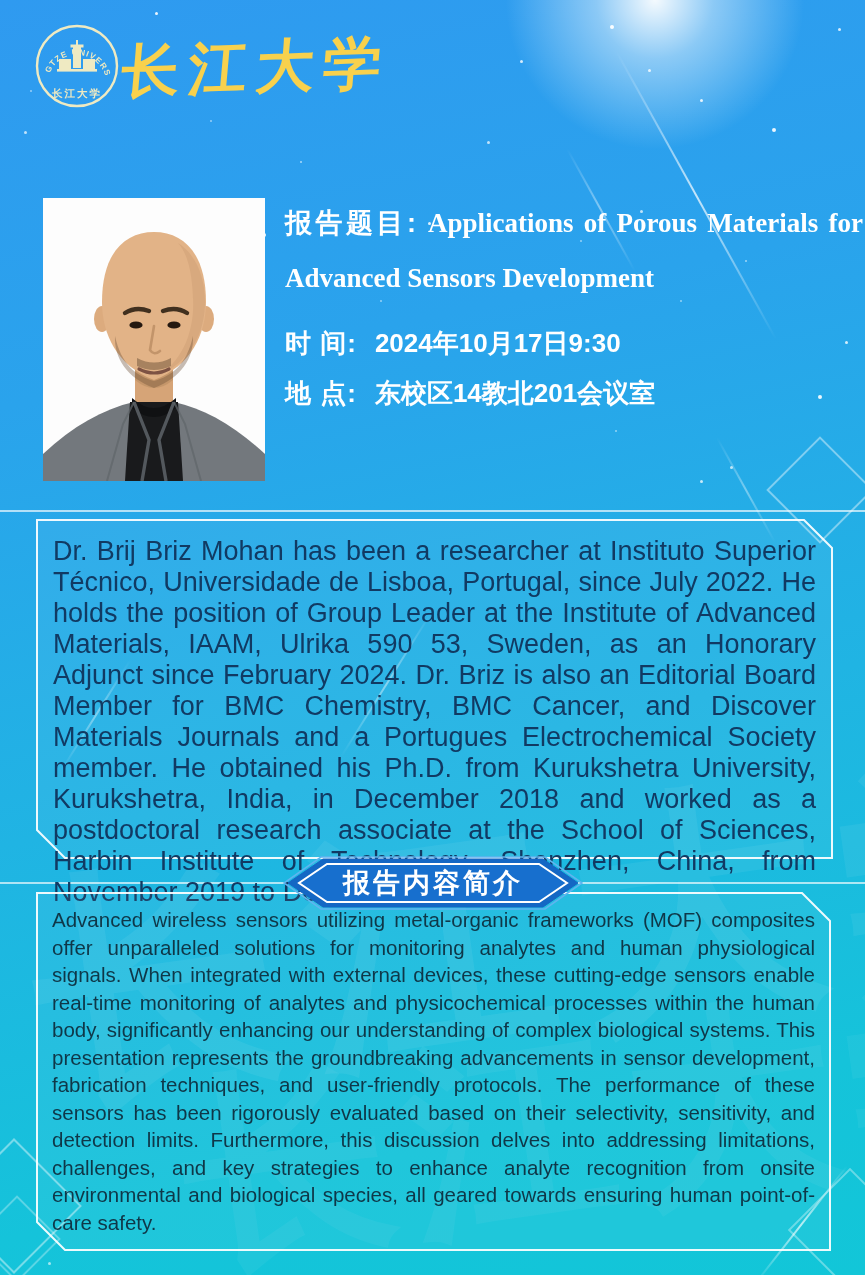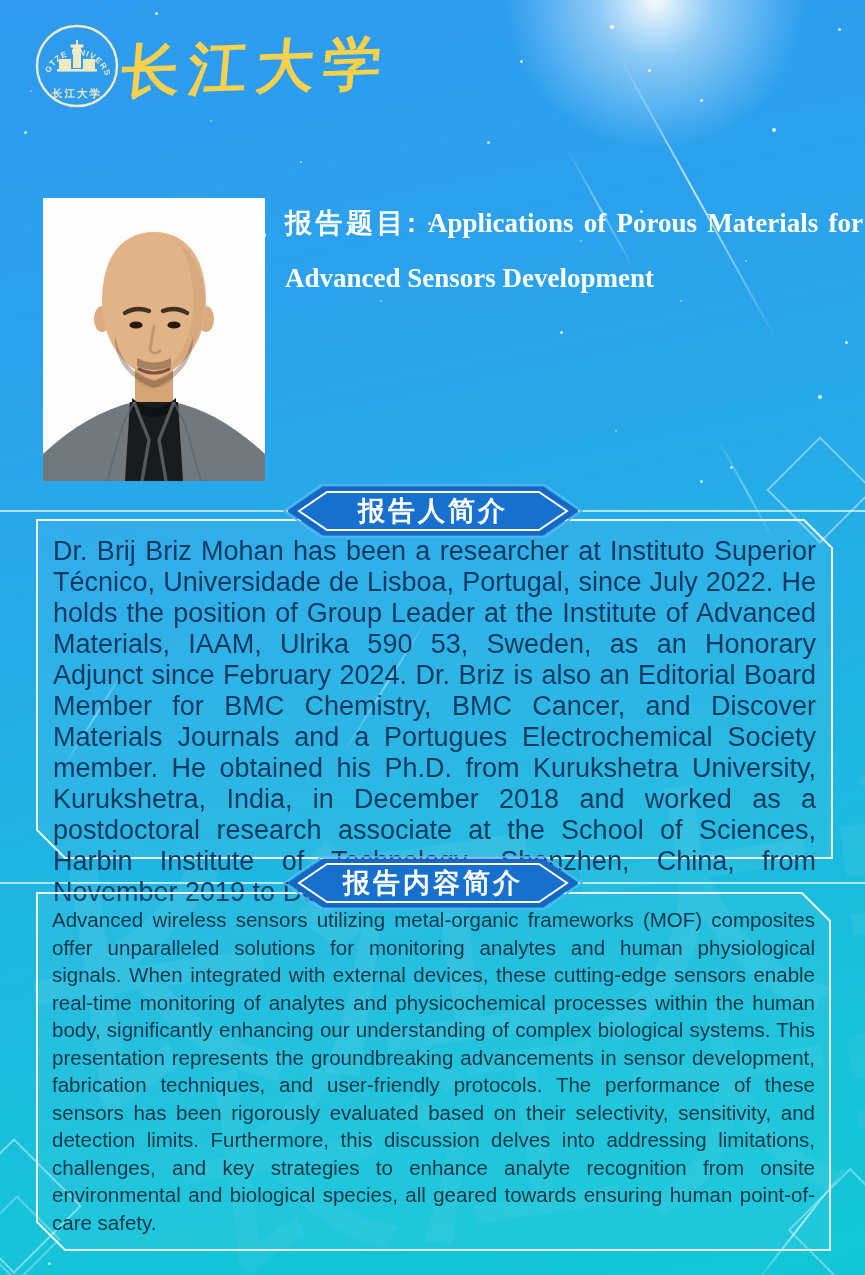--- a/index.html
+++ b/index.html
@@ -157,31 +157,25 @@
 
       <path d="M91,204 L106,242 L99,283" stroke="#53585d" stroke-width="3.4" fill="none"></path>
       <path d="M131,204 L116,242 L123,283" stroke="#53585d" stroke-width="3.4" fill="none"></path>
       <path d="M91,204 L80,226 L64,283" stroke="#60656a" stroke-width="2" fill="none" opacity=".7"></path>
       <path d="M131,204 L142,226 L158,283" stroke="#60656a" stroke-width="2" fill="none" opacity=".7"></path>
     </svg>
   </div>
 
   <div class="info">
     <p class="talk-title"><span class="zh">报告题目:</span><span class="en">Applications of Porous Materials for Advanced Sensors Development</span></p>
+    <p class="meta first"><span class="label">时 间:</span><span>2024年10月17日9:30</span></p>
+    <p class="meta"><span class="label">地 点:</span><span>东校区14教北201会议室</span></p>
   </div>
 
   <div class="divider divider1"></div>
-  <div class="badge badge1">
-    <svg width="300" height="54" viewBox="0 0 300 54">
-      <polygon points="38,1 262,1 299,27 262,53 38,53 1,27" fill="none" stroke="#5fb4ef" stroke-width="1.6"></polygon>
-      <polygon points="40,3 260,3 295,27 260,51 40,51 5,27" fill="#1467c4" stroke="#1467c4" stroke-width="1"></polygon>
-      <polygon points="44,8 256,8 284,27 256,46 44,46 16,27" fill="#176fce" stroke="#ffffff" stroke-width="2"></polygon>
-    </svg>
-    <span class="badge-label">报告人简介</span>
-  </div>
   <div class="panel panel1">
     <svg class="frame" width="797" height="340" viewBox="0 0 797 340">
       <polygon points="1,1 768,1 796,29 796,339 29,339 1,311" fill="rgba(255,255,255,0.05)" stroke="rgba(255,255,255,0.92)" stroke-width="2"></polygon>
     </svg>
     <p class="body">Dr. Brij Briz Mohan has been a researcher at Instituto Superior Técnico, Universidade de Lisboa, Portugal, since July 2022. He holds the position of Group Leader at the Institute of Advanced Materials, IAAM, Ulrika 590 53, Sweden, as an Honorary Adjunct since February 2024. Dr. Briz is also an Editorial Board Member for BMC Chemistry, BMC Cancer, and Discover Materials Journals and a Portugues Electrochemical Society member. He obtained his Ph.D. from Kurukshetra University, Kurukshetra, India, in December 2018 and worked as a postdoctoral research associate at the School of Sciences, Harbin Institute of Technology, Shenzhen, China, from November 2019 to December 2021.</p>
   </div>
 
   <div class="divider divider2"></div>
   <div class="badge badge2">
     <svg width="300" height="54" viewBox="0 0 300 54">

